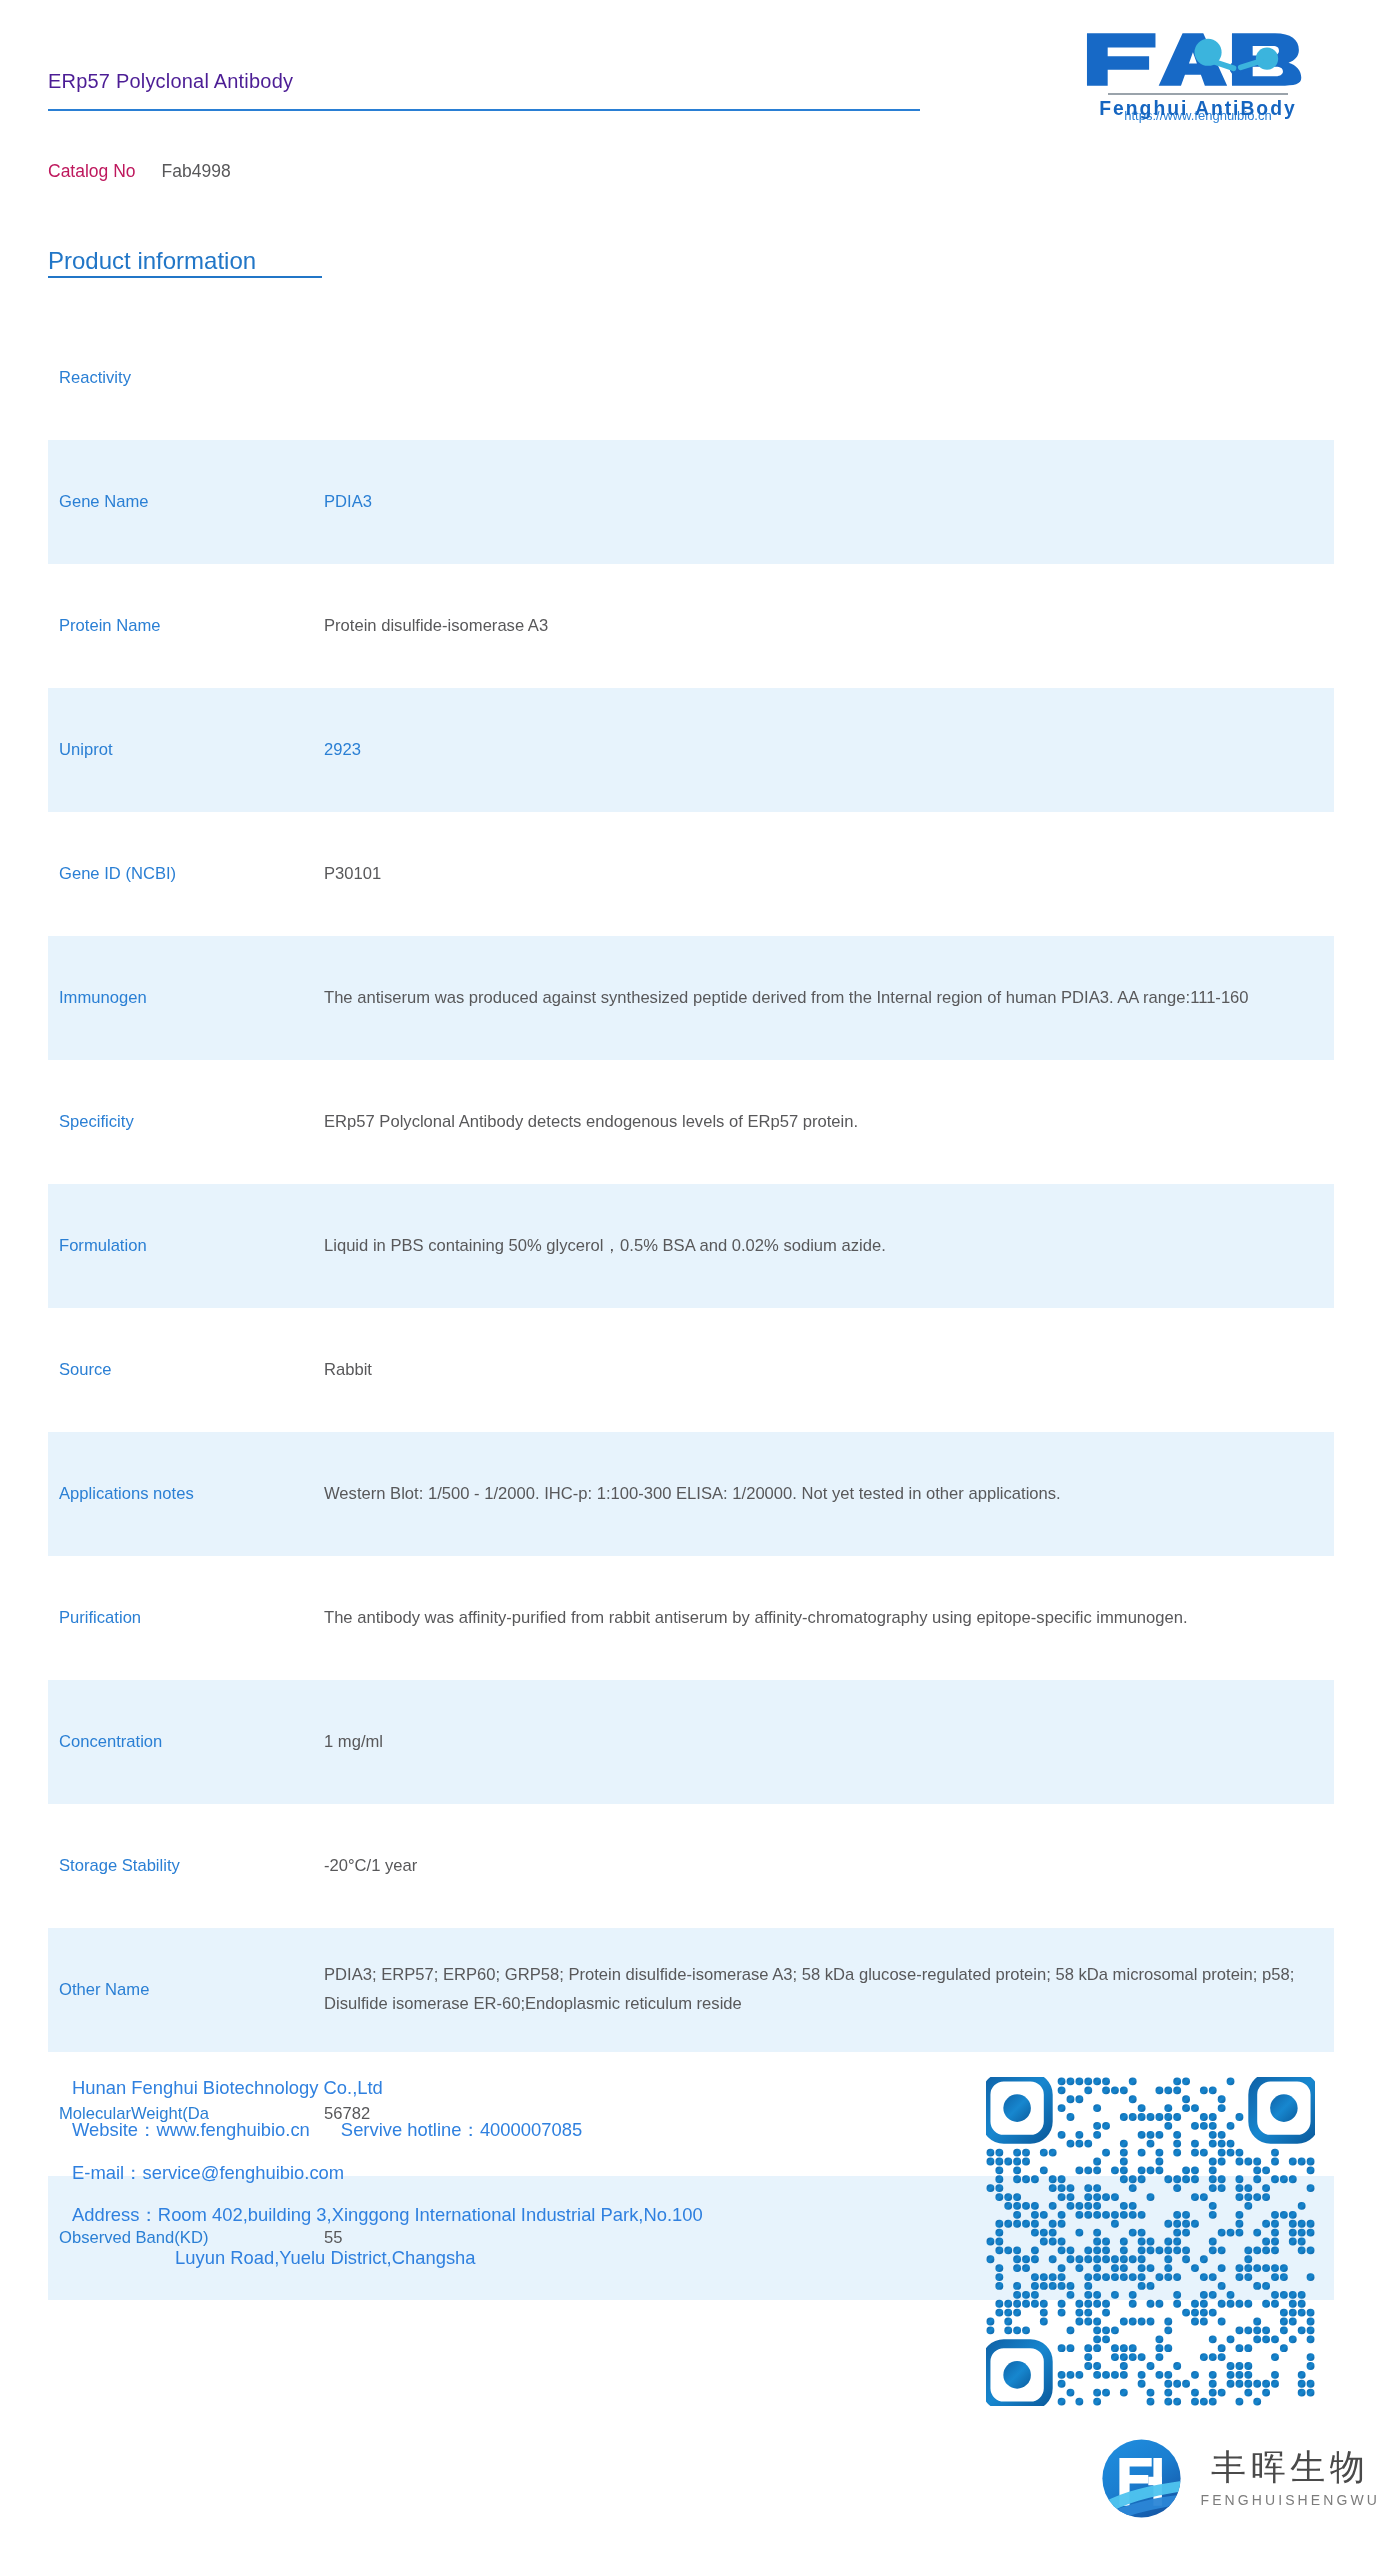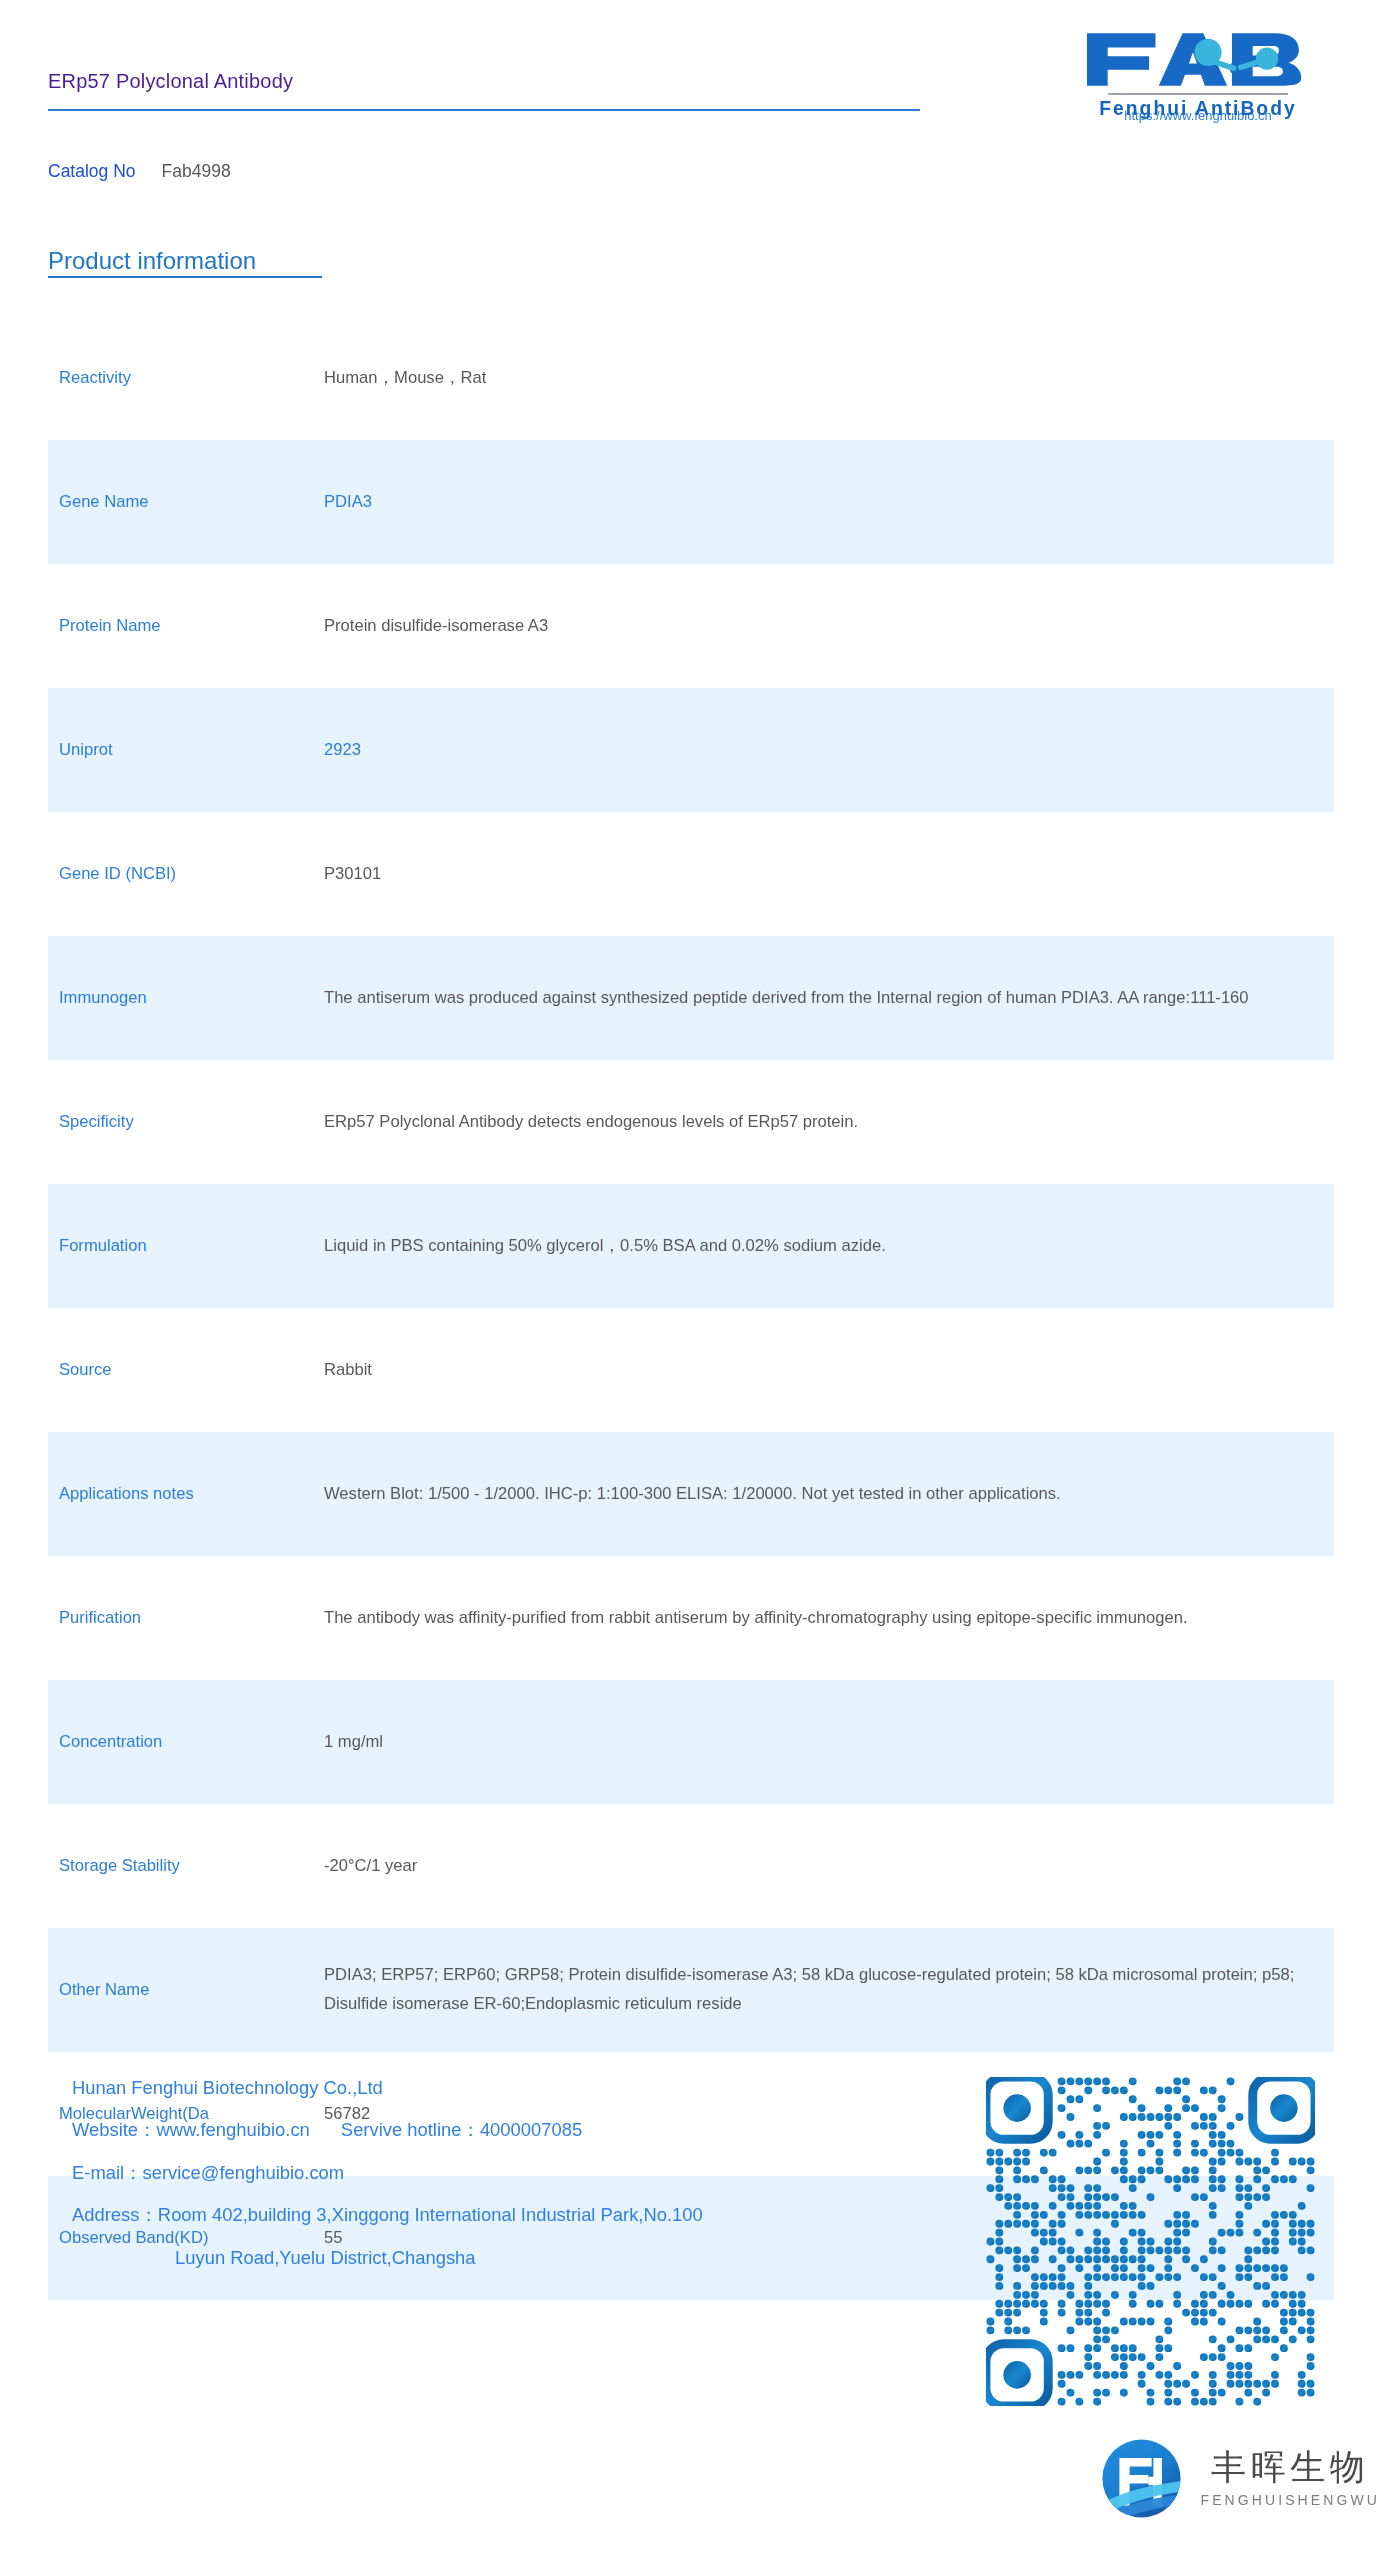--- a/index.html
+++ b/index.html
@@ -20,21 +20,21 @@
     white-space: nowrap;
   }
   .title-rule {
     position: absolute; left: 48px; top: 109px; width: 872px; height: 1.8px;
     background: #2a7fd4;
   }
   .catalog-row {
     position: absolute; left: 48px; top: 161px;
     font-size: 17.5px; white-space: nowrap;
   }
-  .catalog-label { color: #1d4ed8; text-align: right; }
+  .catalog-label { color: #be185d; text-align: right; }
   .catalog-value { color: #58585a; margin-left: 26px; }
 
   
   .brand { position: absolute; right: 44px; top: 28px; width: 276px; text-align: center; }
   .fab-mark { position: relative; width: 276px; height: 72px; margin: 0 auto; }
   .fab-mark svg { display: block; margin: 0 auto; }
   .fab-rule { width: 180px; height: 1.8px; background: #9aa3ab; margin: 1.8px auto 0; }
   .fab-sub {
     font-size: 19.3px; font-weight: bold; color: #1565c0;
     letter-spacing: 2px; margin-top: 3.7px; white-space: nowrap;
@@ -138,21 +138,20 @@
       <div class="brand-url">https://www.fenghuibio.cn</div>
     </div>
   </div>
 
   <div class="section-heading">Product information</div>
   <div class="section-rule"></div>
 
   <div class="info-table" id="info-table">
       <div class="info-row" style="min-height: 124px;">
         <div class="cell-label">Reactivity</div>
-        <div class="cell-value">Human，Mouse，Rat</div>
       </div>
       <div class="info-row shaded" style="min-height: 124px;">
         <div class="cell-label">Gene Name</div>
         <div class="cell-value accent">PDIA3</div>
       </div>
       <div class="info-row" style="min-height: 124px;">
         <div class="cell-label">Protein Name</div>
         <div class="cell-value">Protein disulfide-isomerase A3</div>
       </div>
       <div class="info-row shaded" style="min-height: 124px;">

